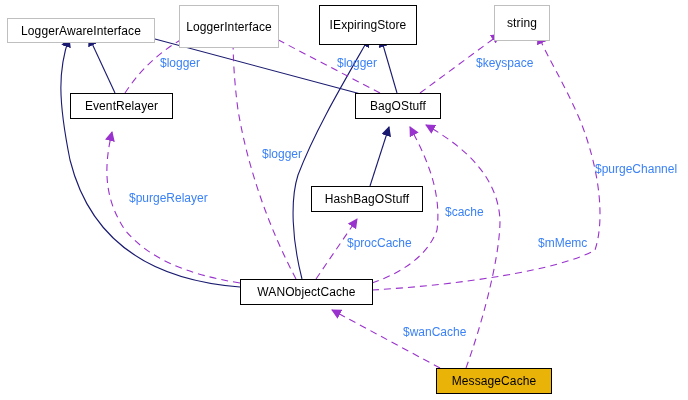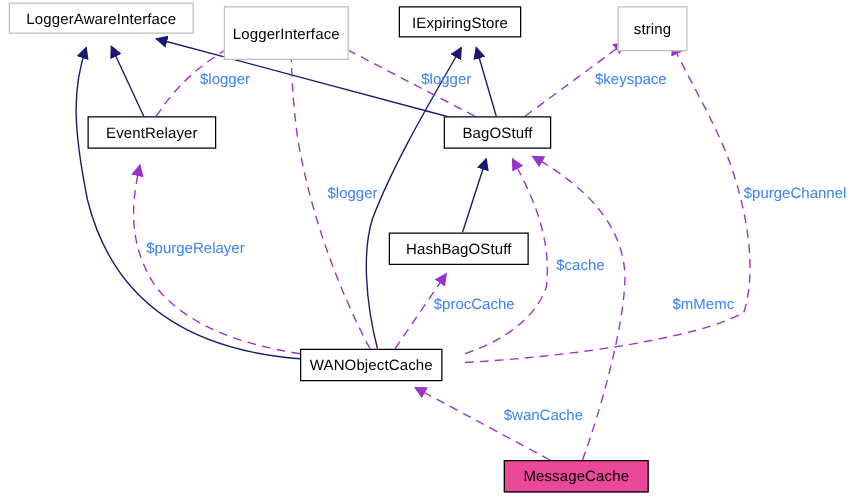--- a/index.html
+++ b/index.html
@@ -3,21 +3,21 @@
 <meta charset="utf-8">
 <style>
   html, body { margin:0; padding:0; background:#ffffff; }
   body { width:688px; height:400px; position:relative; overflow:hidden;
          font-family:"Liberation Sans", "DejaVu Sans", sans-serif; }
   svg { position:absolute; left:0; top:0; }
   .node { position:absolute; box-sizing:border-box; background:#fff;
           border:1px solid #000; display:flex; align-items:center; justify-content:center;
           font-size:12px; color:#000; white-space:nowrap; letter-spacing:0.1px; }
   .node.ext { border-color:#bfbfbf; }
-  .node.focus { background:#ec4899; }
+  .node.focus { background:#eab308;margin-left:33px; }
   .elabel { position:absolute; font-size:12px; color:#3b82f6; white-space:nowrap; }
 </style>
 </head>
 <body>
 
 <svg width="688" height="400" viewBox="0 0 688 400">
   <defs>
     <marker id="arrNavy" markerWidth="10" markerHeight="10" refX="9" refY="5" orient="auto" markerUnits="userSpaceOnUse">
       <path d="M0,0 L10,5 L0,10 Z" fill="#191970"></path>
     </marker>
@@ -56,32 +56,32 @@
     <path d="M372,283 C410,270 430,250 437,230 C442,190 425,155 410,127" marker-end="url(#arrPurple)"></path>
 
     <path d="M316,279 L357,219" marker-end="url(#arrPurple)"></path>
 
     <path d="M466,368 C480,330 500,260 500,220 C498,180 470,150 426,125" marker-end="url(#arrPurple)"></path>
 
     <path d="M440,368 L332,310" marker-end="url(#arrPurple)"></path>
   </g>
 </svg>
 
-<div class="node ext" style="left:7px;top:2px;width:148px;height:25px;">LoggerAwareInterface</div>
+<div class="node ext" style="left:7px;top:18px;width:148px;height:25px;">LoggerAwareInterface</div>
 <div class="node ext" style="left:179px;top:5px;width:100px;height:43px;">LoggerInterface</div>
-<div class="node" style="left:319px;top:5px;width:98px;height:25px;">IExpiringStore</div>
+<div class="node" style="left:319px;top:5px;width:98px;height:40px;">IExpiringStore</div>
 <div class="node ext" style="left:494px;top:5px;width:56px;height:36px;">string</div>
 <div class="node" style="left:70px;top:93px;width:103px;height:26px;">EventRelayer</div>
 <div class="node" style="left:355px;top:93px;width:86px;height:26px;">BagOStuff</div>
 <div class="node" style="left:311px;top:186px;width:112px;height:26px;">HashBagOStuff</div>
-<div class="node" style="left:240px;top:279px;width:114px;height:26px;">WANObjectCache</div>
+<div class="node" style="left:240px;top:279px;width:133px;height:26px;">WANObjectCache</div>
 <div class="node focus" style="left:403px;top:368px;width:116px;height:26px;">MessageCache</div>
 
 <div class="elabel" style="left:160px;top:56px;">$logger</div>
 <div class="elabel" style="left:337px;top:56px;">$logger</div>
 <div class="elabel" style="left:262px;top:147px;">$logger</div>
 <div class="elabel" style="left:476px;top:56px;">$keyspace</div>
-<div class="elabel" style="left:595px;top:147px;">$purgeChannel</div>
-<div class="elabel" style="left:117px;top:191px;">$purgeRelayer</div>
+<div class="elabel" style="left:595px;top:162px;">$purgeChannel</div>
+<div class="elabel" style="left:129px;top:191px;">$purgeRelayer</div>
 <div class="elabel" style="left:445px;top:205px;">$cache</div>
 <div class="elabel" style="left:347px;top:236px;">$procCache</div>
 <div class="elabel" style="left:538px;top:236px;">$mMemc</div>
 <div class="elabel" style="left:403px;top:325px;">$wanCache</div>
 
 </body></html>

